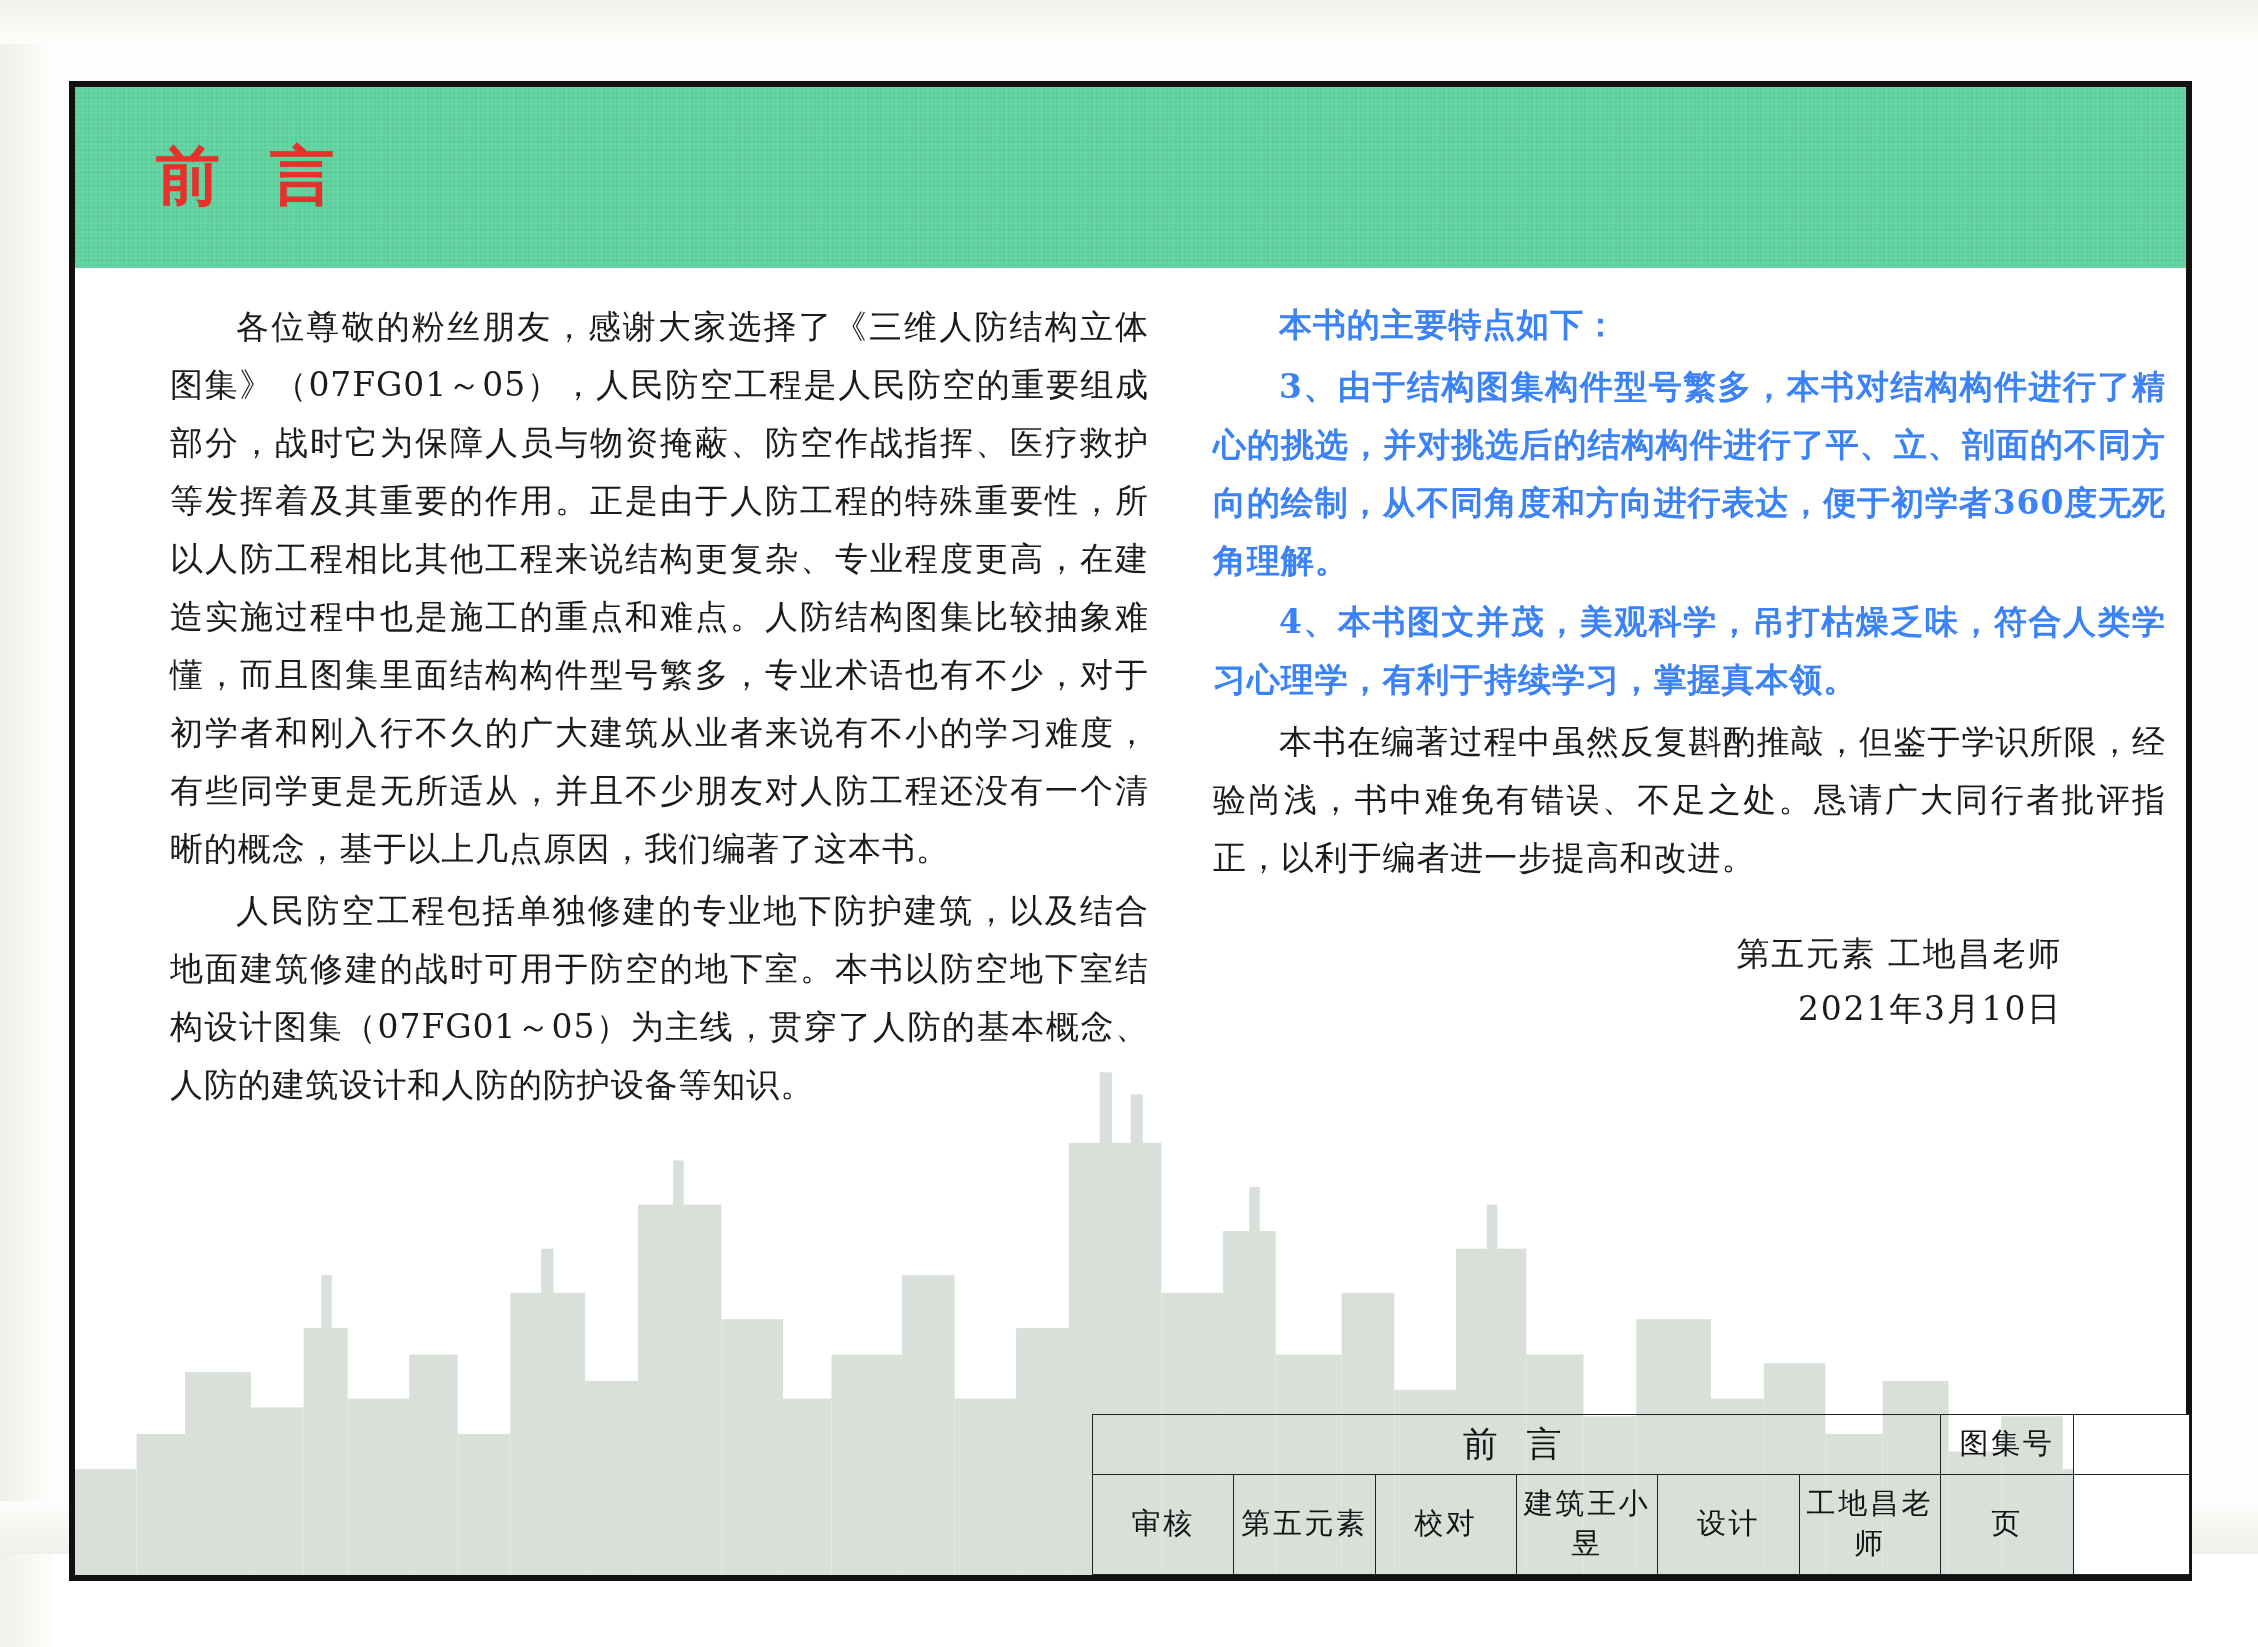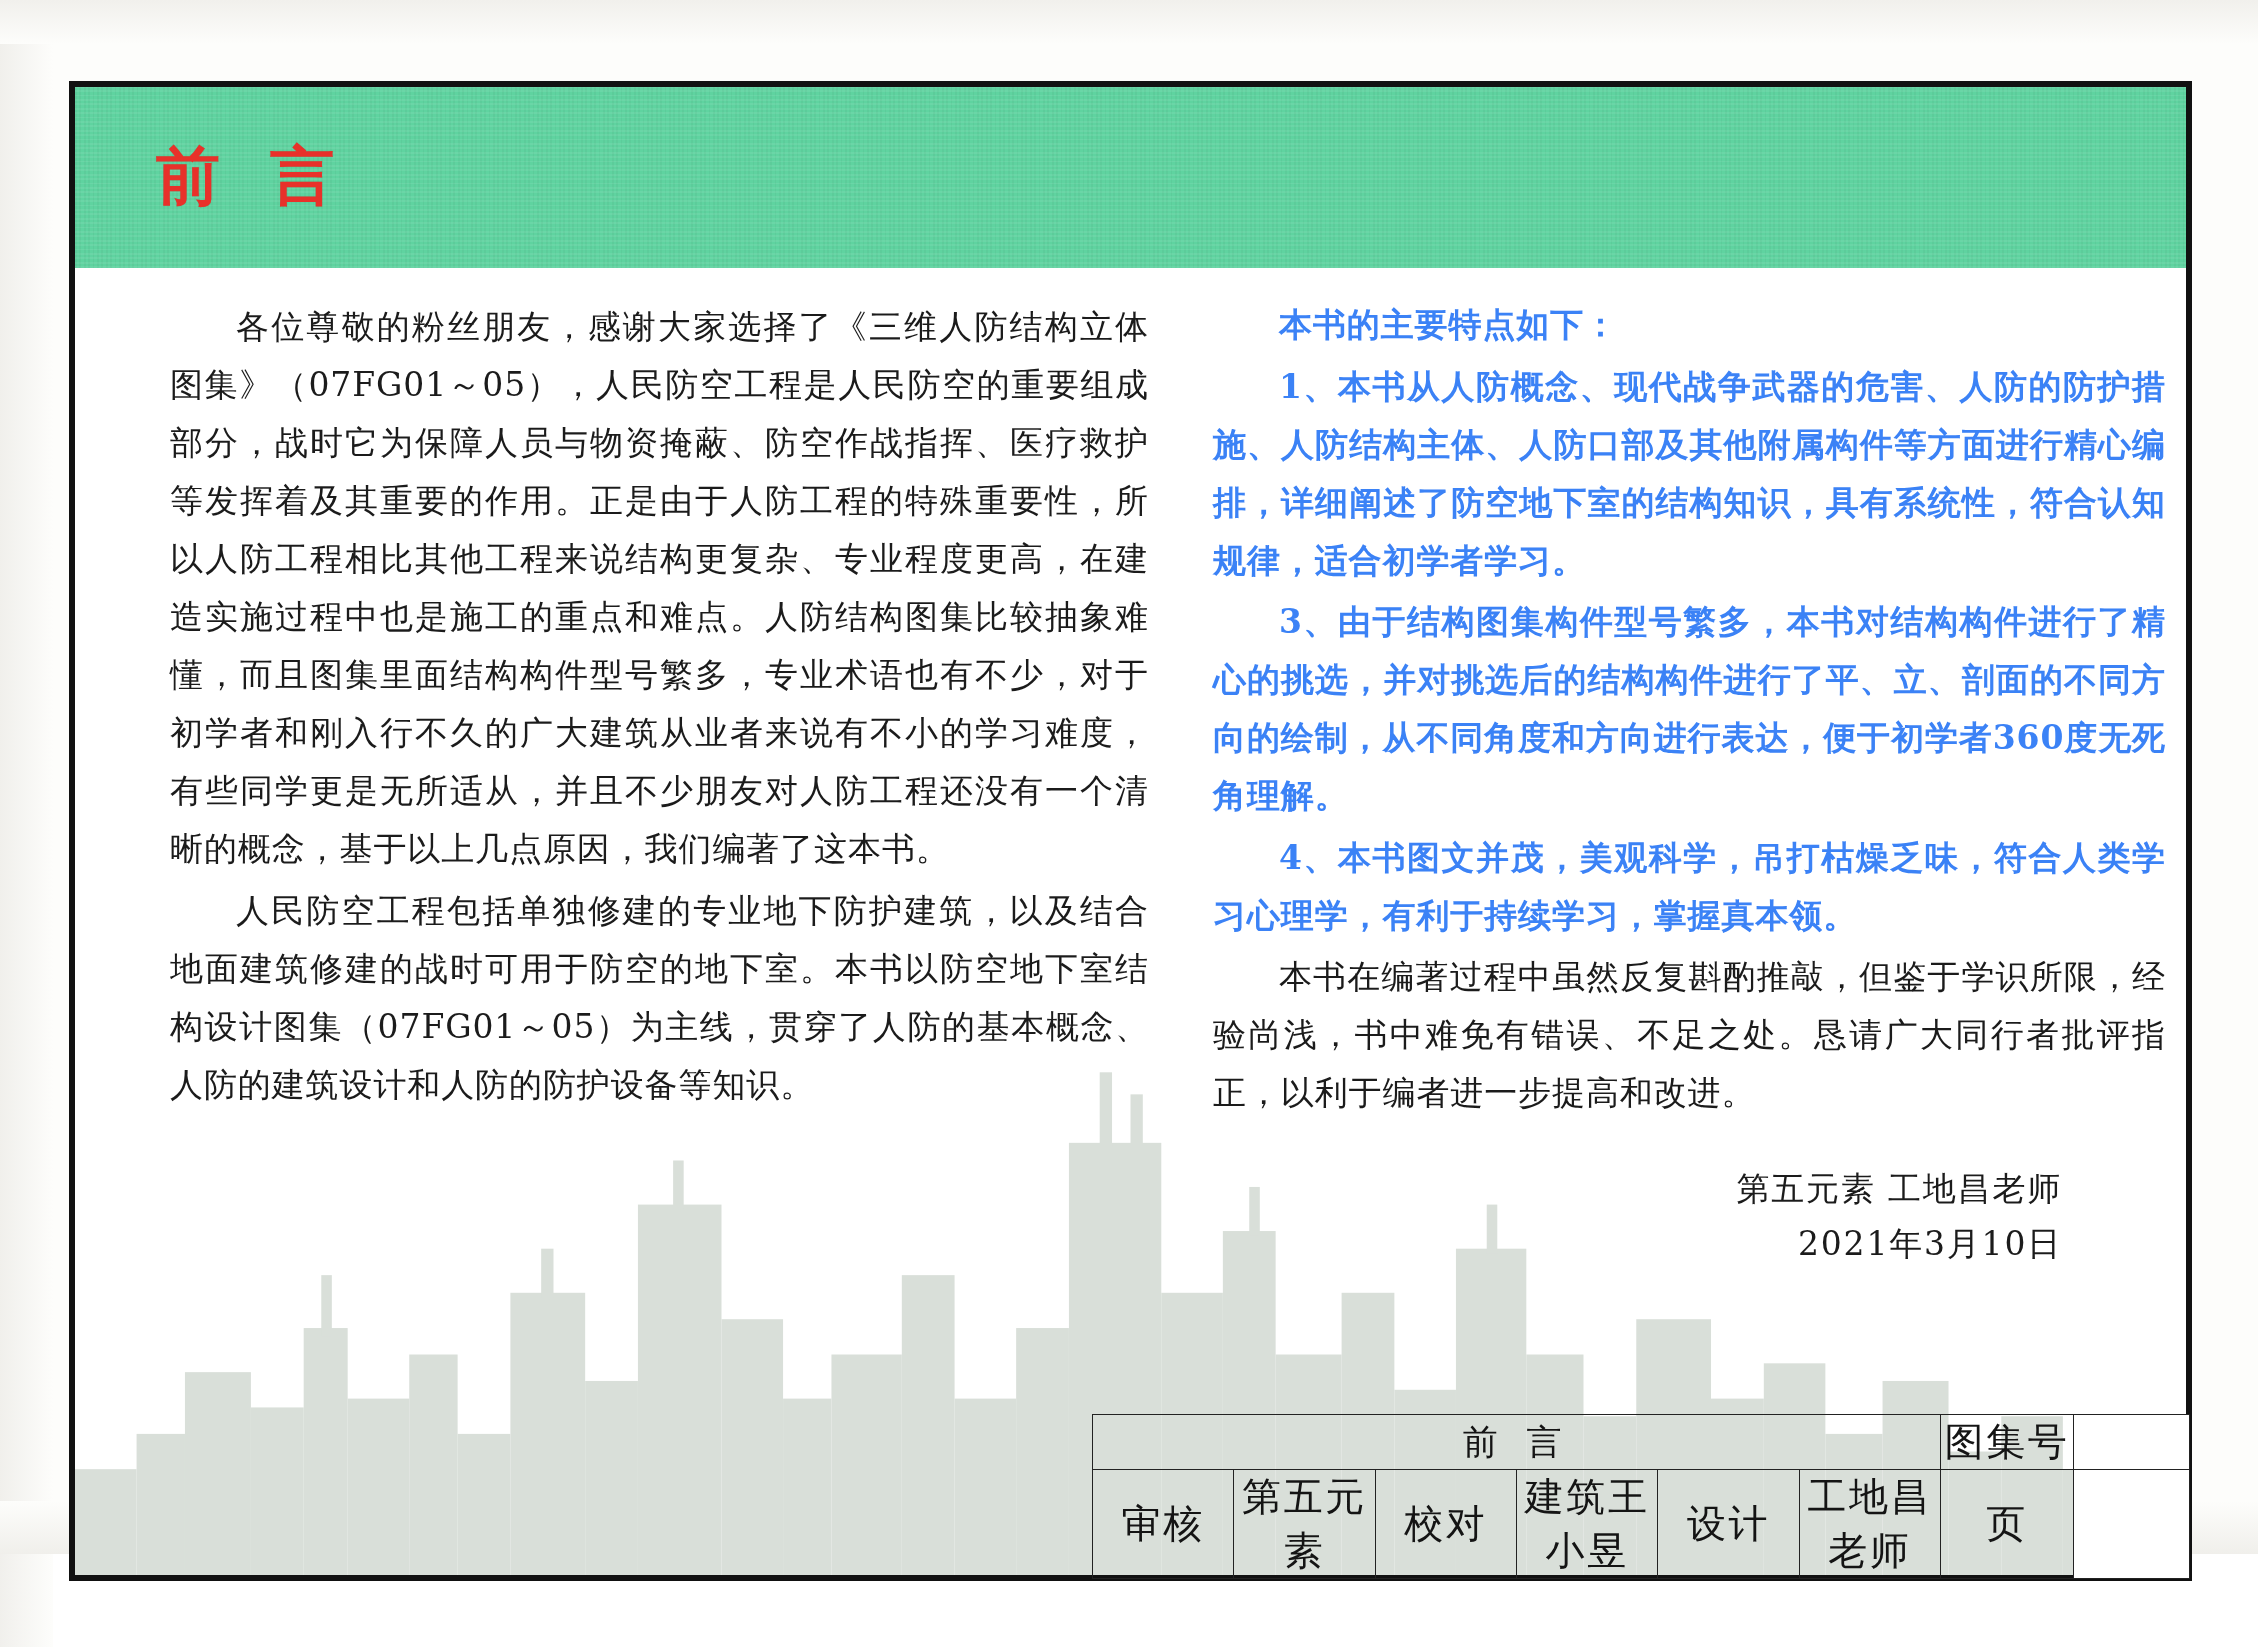--- a/index.html
+++ b/index.html
@@ -163,21 +163,21 @@
   #tb-table {
     border-collapse: collapse;
     width: 100%;
     height: 100%;
     table-layout: fixed;
   }
   #tb-table td {
     border: 1.8px solid #222;
     text-align: center;
     vertical-align: middle;
-    font-size: 39px;
+    font-size: 29px;
     color: #141414;
     letter-spacing: 2.6px;
     padding: 0;
   }
   #tb-table td.big {
     font-size: 35px;
     letter-spacing: 8.8px;
   }
   .tb-blank { background: #ffffff; }
 </style>
@@ -243,21 +243,20 @@
 
     <div id="columns">
 
       <div class="col" id="col-left">
         <p class="para">各位尊敬的粉丝朋友，感谢大家选择了《三维人防结构立体图集》（07FG01～05），人民防空工程是人民防空的重要组成部分，战时它为保障人员与物资掩蔽、防空作战指挥、医疗救护等发挥着及其重要的作用。正是由于人防工程的特殊重要性，所以人防工程相比其他工程来说结构更复杂、专业程度更高，在建造实施过程中也是施工的重点和难点。人防结构图集比较抽象难懂，而且图集里面结构构件型号繁多，专业术语也有不少，对于初学者和刚入行不久的广大建筑从业者来说有不小的学习难度，有些同学更是无所适从，并且不少朋友对人防工程还没有一个清晰的概念，基于以上几点原因，我们编著了这本书。</p>
         <p class="para">人民防空工程包括单独修建的专业地下防护建筑，以及结合地面建筑修建的战时可用于防空的地下室。本书以防空地下室结构设计图集（07FG01～05）为主线，贯穿了人防的基本概念、人防的建筑设计和人防的防护设备等知识。</p>
       </div>
 
       <div class="col" id="col-right">
         <p class="para first">本书的主要特点如下：</p>
-        <p class="para">1、本书从人防概念、现代战争武器的危害、人防的防护措施、人防结构主体、人防口部及其他附属构件等方面进行精心编排，详细阐述了防空地下室的结构知识，具有系统性，符合认知规律，适合初学者学习。</p>
         <p class="para">3、由于结构图集构件型号繁多，本书对结构构件进行了精心的挑选，并对挑选后的结构构件进行了平、立、剖面的不同方向的绘制，从不同角度和方向进行表达，便于初学者360度无死角理解。</p>
         <p class="para">4、本书图文并茂，美观科学，吊打枯燥乏味，符合人类学习心理学，有利于持续学习，掌握真本领。</p>
         <p class="para black">本书在编著过程中虽然反复斟酌推敲，但鉴于学识所限，经验尚浅，书中难免有错误、不足之处。恳请广大同行者批评指正，以利于编者进一步提高和改进。</p>
 
         <div class="sign-block">
           <div class="sign-line">第五元素  工地昌老师</div>
           <div class="sign-line">2021年3月10日</div>
         </div>
       </div>
 

